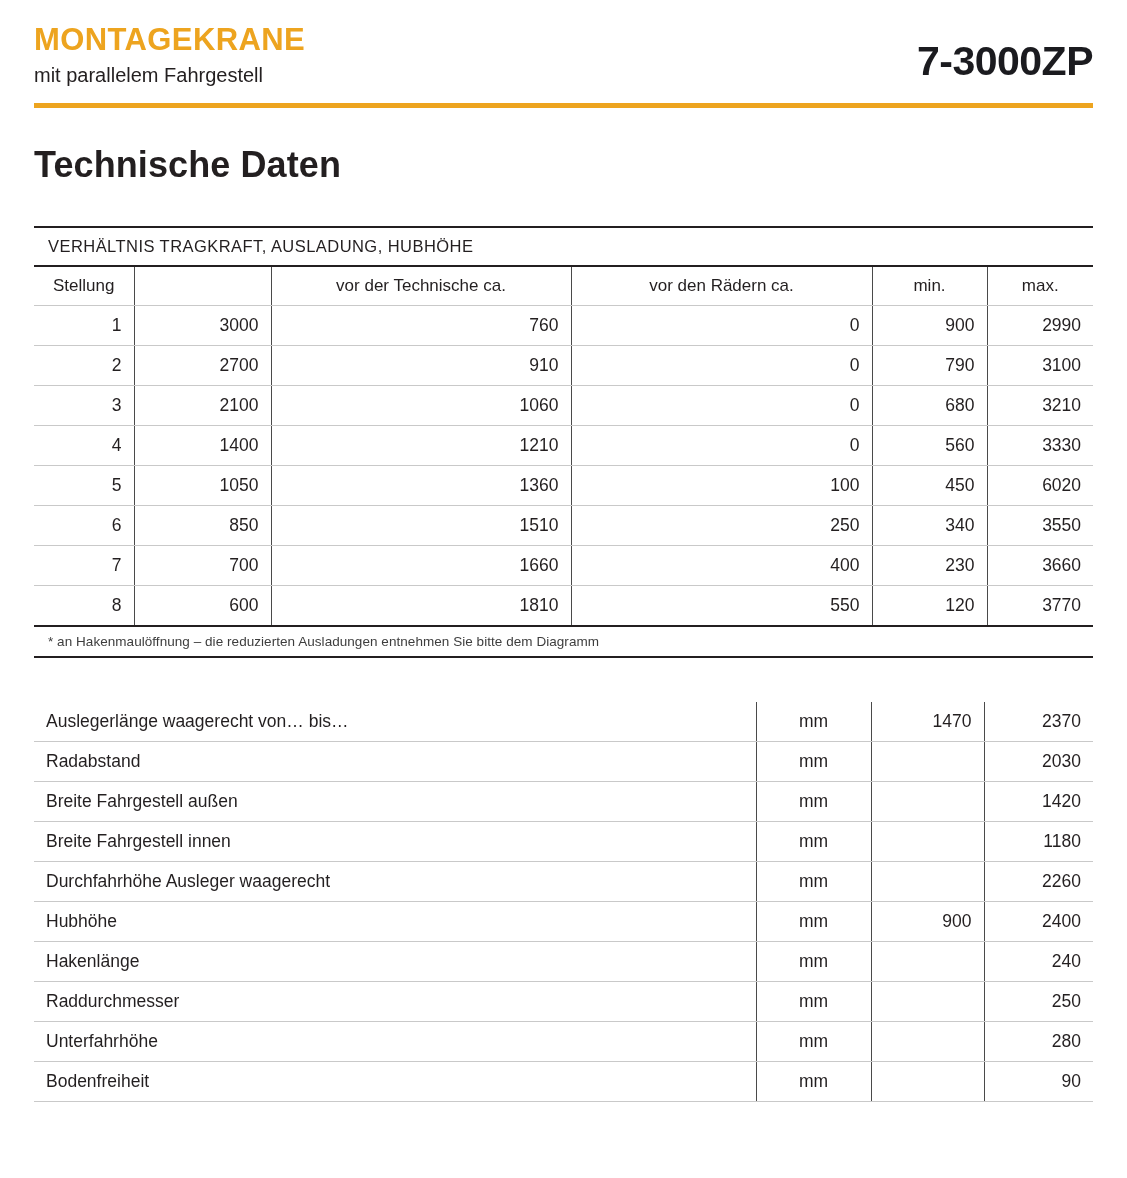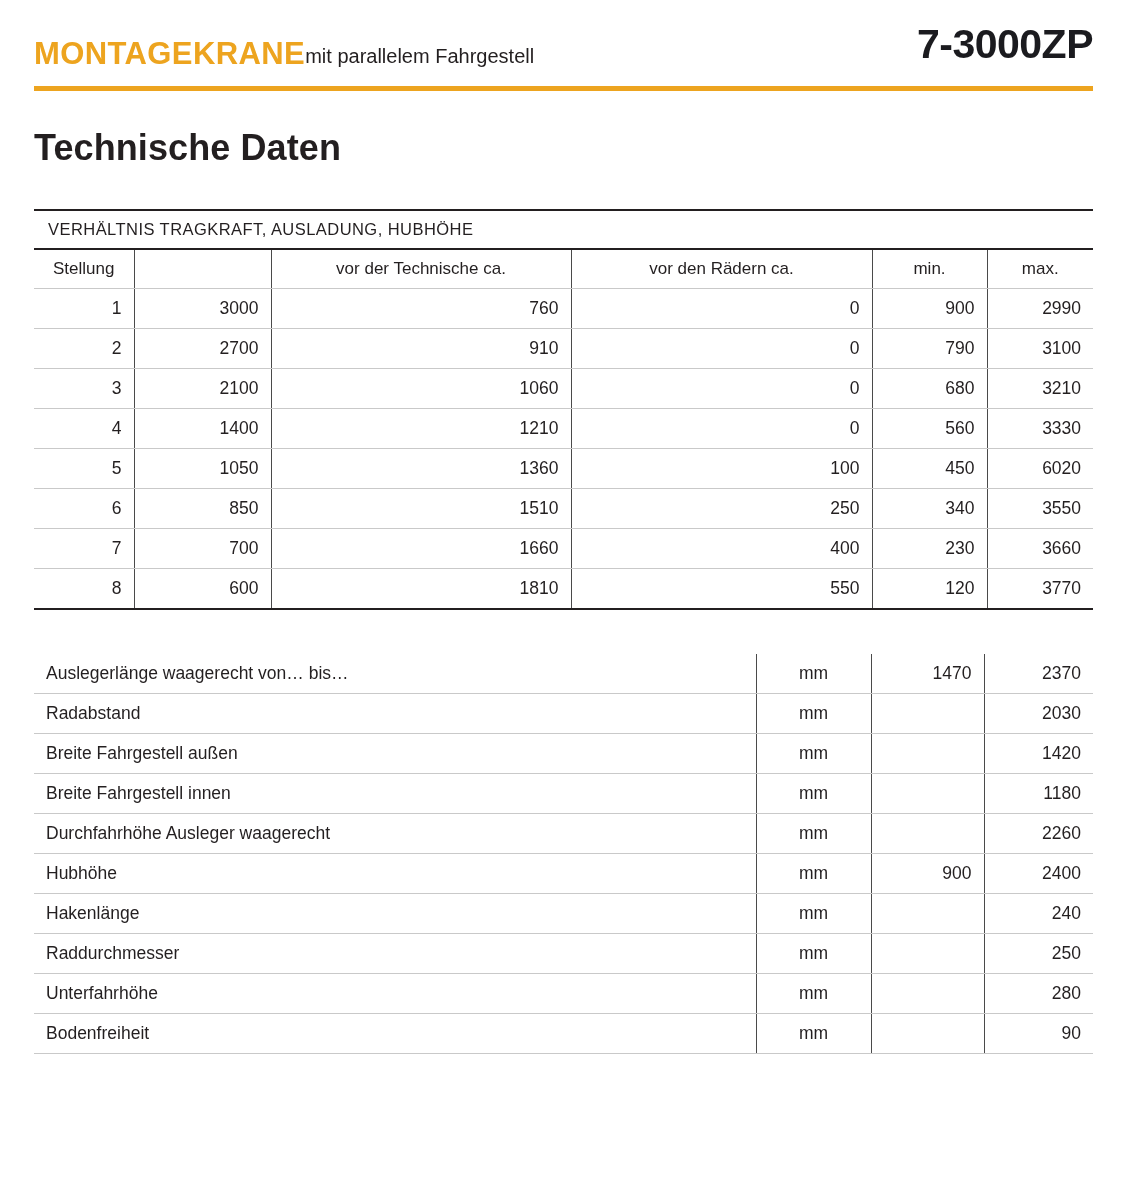--- a/index.html
+++ b/index.html
@@ -28,21 +28,21 @@
   .header {
     padding-top: 24px;
   }
   .header-row {
     display: flex;
     align-items: flex-end;
     justify-content: space-between;
   }
   .header-left {
     display: flex;
-    flex-direction: row;
+    flex-direction: column;
   }
   .brand-title {
     font-size: 31px;
     font-weight: bold;
     letter-spacing: 0.4px;
     color: #eda41f;
     line-height: 1.05;
     margin: 0;
     text-transform: uppercase;
   }
@@ -232,20 +232,23 @@
         </tr>
         <tr>
           <td class="cell num bold b-bot-thick">8</td>
           <td class="cell num b-bot-thick b-left-dark">600</td>
           <td class="cell num b-bot-thick b-left-dark">1810</td>
           <td class="cell num b-bot-thick b-left-dark">550</td>
           <td class="cell num b-bot-thick b-left-dark">120</td>
           <td class="cell num b-bot-thick b-left-dark">3770</td>
         </tr>
 
+        <tr>
+          <td class="foot-note b-bot-thick" colspan="6">* an Hakenmaulöffnung – die reduzierten Ausladungen entnehmen Sie bitte dem Diagramm</td>
+        </tr>
       </tbody>
     </table>
   </div>
 
   <div class="tbl-wrap-other">
     <table class="tbl">
       <colgroup>
         <col style="width:722px">
         <col style="width:115px">
         <col style="width:113px">

